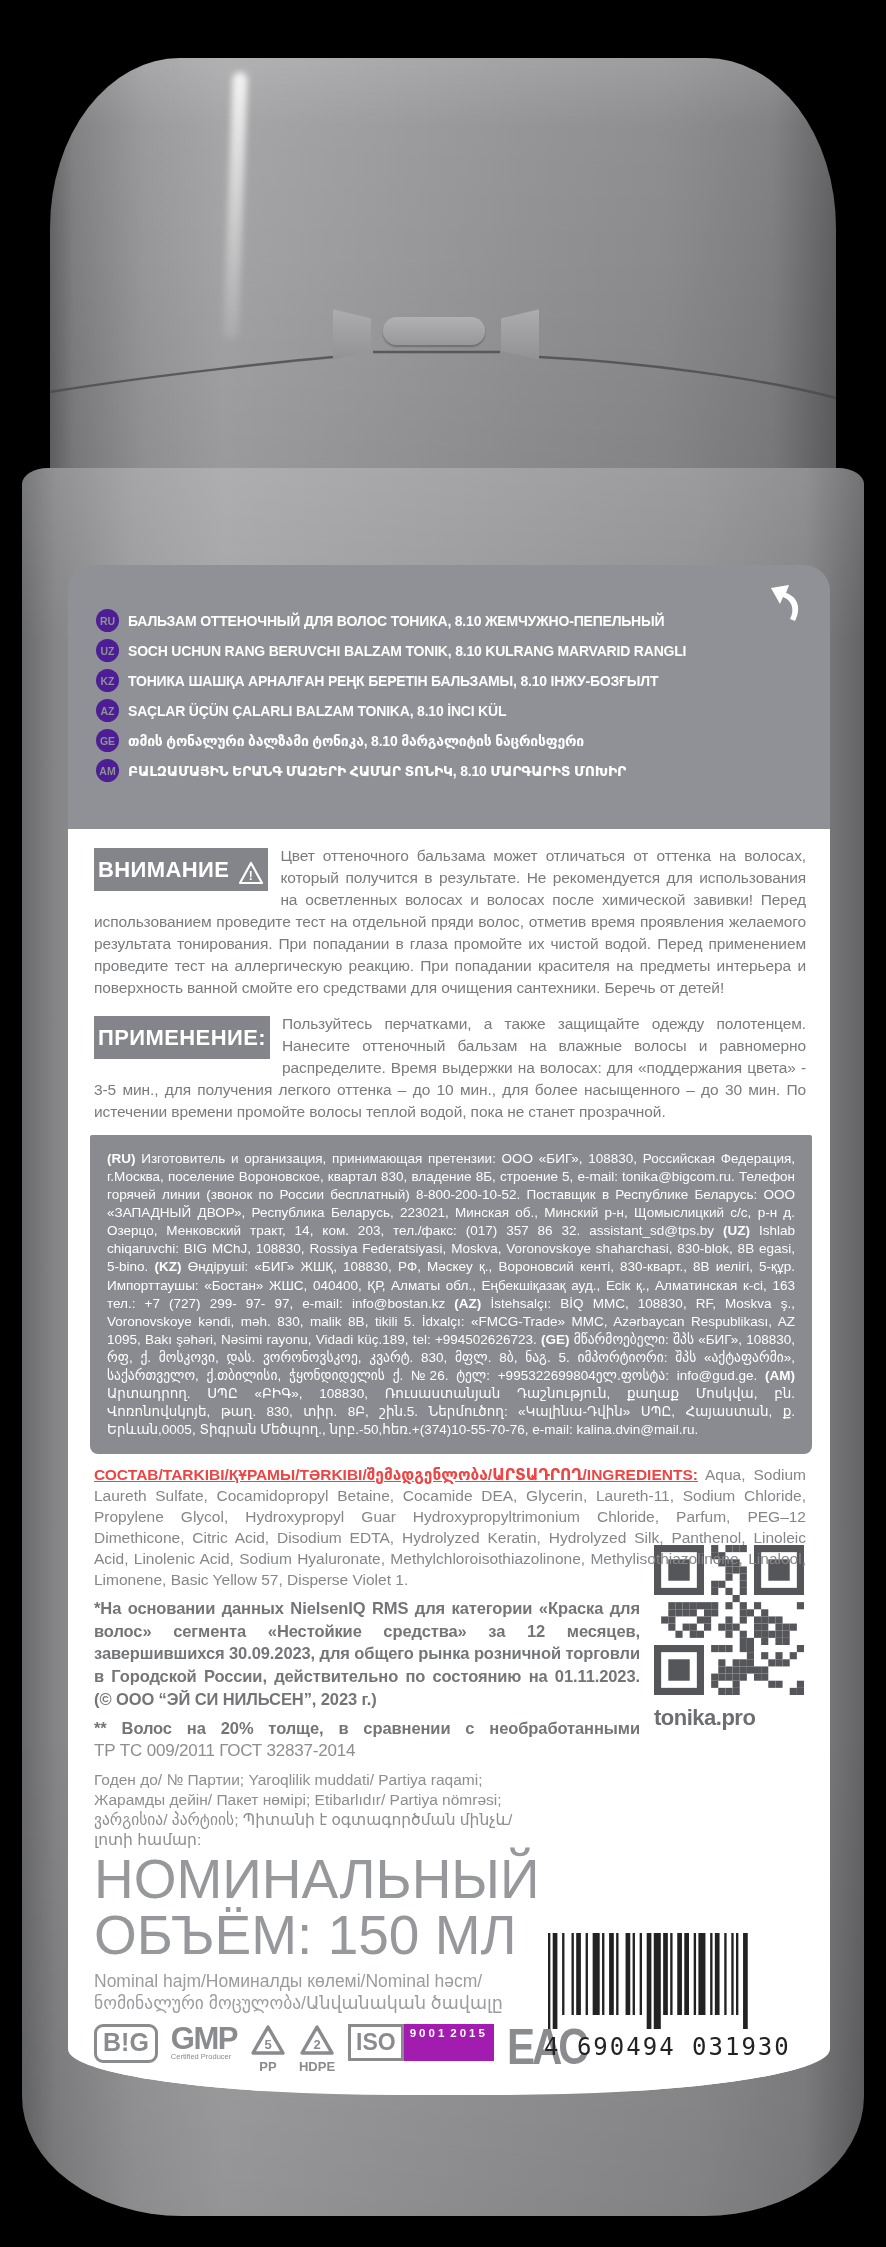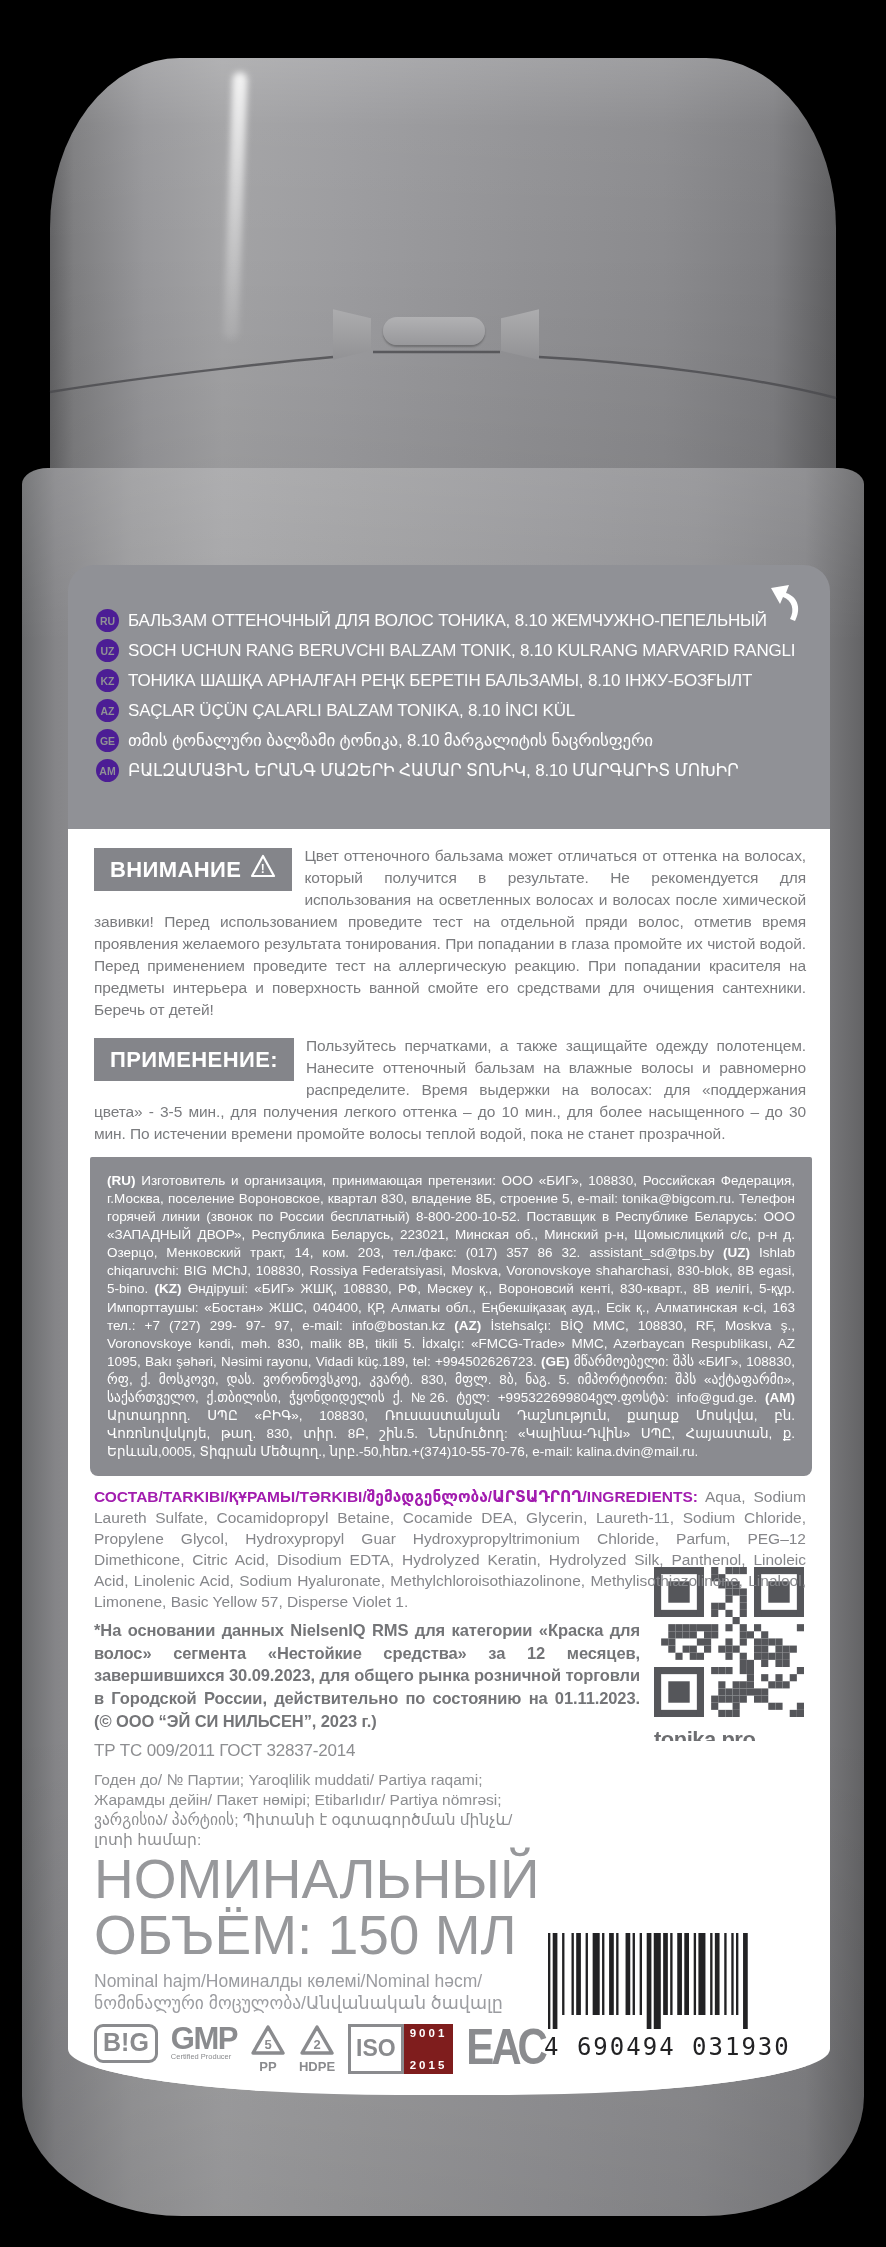--- a/index.html
+++ b/index.html
@@ -52,62 +52,62 @@
   .label{position:absolute;left:68px;top:565px;width:762px;}
   .label-top{
     position:relative;height:264px;background:#909196;border-radius:26px 26px 0 0;
     padding:44px 26px 0 28px;box-sizing:border-box;
   }
   .lang-line{display:flex;align-items:center;gap:9px;margin-bottom:7px;}
   .lang-badge{
     flex:0 0 auto;width:23px;height:23px;border-radius:50%;background:#4c1d95;color:#909196;
     font-weight:bold;font-size:10.5px;display:flex;align-items:center;justify-content:center;
   }
-  .lang-text{color:#fff;font-weight:normal;font-size:17px;white-space:nowrap;letter-spacing:-0.2px;}
+  .lang-text{color:#fff;font-weight:bold;font-size:14px;white-space:nowrap;letter-spacing:-0.2px;}
   .turn-icon{position:absolute;top:18px;right:26px;}
   .label-bottom{
     position:relative;background:#fff;
     border-radius:0 0 330px 330px / 0 0 46px 46px;
     padding:16px 24px 0 26px;box-sizing:border-box;height:1266px;overflow:hidden;
   }
   .section-badge{
     float:left;background:#84858a;color:#fff;font-weight:bold;font-size:22px;
-    letter-spacing:.4px;padding:6px 16px;margin:3px 12px 2px 0;
-    display:inline-flex;align-items:flex-start;gap:9px;
+    letter-spacing:.4px;padding:6px 4px;margin:3px 12px 2px 0;
+    display:inline-flex;align-items:flex-end;gap:9px;
   }
   .para{color:#7a7b7e;font-size:15.5px;line-height:1.42;text-align:justify;letter-spacing:-0.1px;}
   .para-app{margin-top:14px;}
   .mfr{
     background:#8a8b90;color:#fff;font-size:13.5px;line-height:1.34;text-align:justify;
     padding:15px 17px;margin:12px -6px 0 -4px;border-radius:2px 2px 8px 8px;
   }
   .mfr b{font-weight:bold;}
   .ingredients{margin-top:11px;color:#85868a;font-size:15.5px;line-height:1.35;text-align:justify;}
-  .ingredients .hdr{font-weight:bold;color:#a21caf;}
+  .ingredients .hdr{font-weight:bold;color:#ef4444;text-decoration:underline;}
   .qr-float{float:right;width:152px;margin:-46px 0 4px 14px;text-align:left;}
   .qr-caption{margin-top:6px;font-weight:bold;font-size:22px;color:#6d6e71;letter-spacing:-0.5px;}
   .note{font-weight:bold;color:#747578;font-size:16.5px;line-height:1.38;text-align:justify;margin-top:6px;letter-spacing:-0.1px;}
   
   .bottom-abs{position:absolute;left:26px;top:912px;width:712px;height:350px;background:#fff;}
   .standards{color:#8d8e91;font-size:17px;letter-spacing:-0.2px;}
   .batch{margin-top:9px;color:#8d8e91;font-size:15.5px;line-height:1.3;width:440px;}
   .vol{color:#97989b;font-size:55px;line-height:1.02;letter-spacing:0;}
   .vol1{}
   .vol-sub{margin-top:7px;color:#9b9ca0;font-size:17.5px;line-height:1.26;width:450px;}
   .icons-row{display:flex;align-items:flex-start;gap:13px;margin-top:10px;color:#8a8b8e;}
   .big-logo{border:3px solid #8a8b8e;border-radius:9px;padding:1px 6px 3px;font-size:25px;font-weight:bold;}
   .gmp{text-align:left;line-height:1;}
   .gmp-main{font-size:31px;font-weight:bold;letter-spacing:-1.5px;line-height:.95;}
   .gmp-sub{font-size:7.5px;}
   .recycle{text-align:center;line-height:1;}
   .recycle-label{font-size:13px;font-weight:bold;margin-top:1px;}
   .iso-wrap{display:flex;align-items:stretch;}
   .iso-box{border:3px solid #8a8b8e;padding:2px 5px;font-size:23px;font-weight:bold;display:flex;align-items:center;}
-  .iso-years{background:#7f1d1d;color:#fff;font-size:11.5px;font-weight:bold;letter-spacing:3px;
-    padding:3px 6px;display:flex;flex-direction:column;justify-content:center;gap:20px;}
+  .iso-years{background:#a21caf;color:#fff;font-size:11.5px;font-weight:bold;letter-spacing:3px;
+    padding:3px 6px;display:flex;flex-direction:row;justify-content:center;gap:3px;}
   .eac{font-size:42px;font-weight:bold;letter-spacing:-3px;transform:scaleY(1.18);transform-origin:top;line-height:.95;}
   .barcode-wrap{position:absolute;right:2px;top:190px;width:262px;text-align:center;}
   .barcode-digits{font-family:"DejaVu Sans Mono","Liberation Mono",monospace;
     font-size:24px;color:#222224;letter-spacing:2px;margin-top:-2px;text-align:left;padding-left:2px;}
 </style>
 </head>
 <body>
 
 <div>
   <div class="cap"></div>

